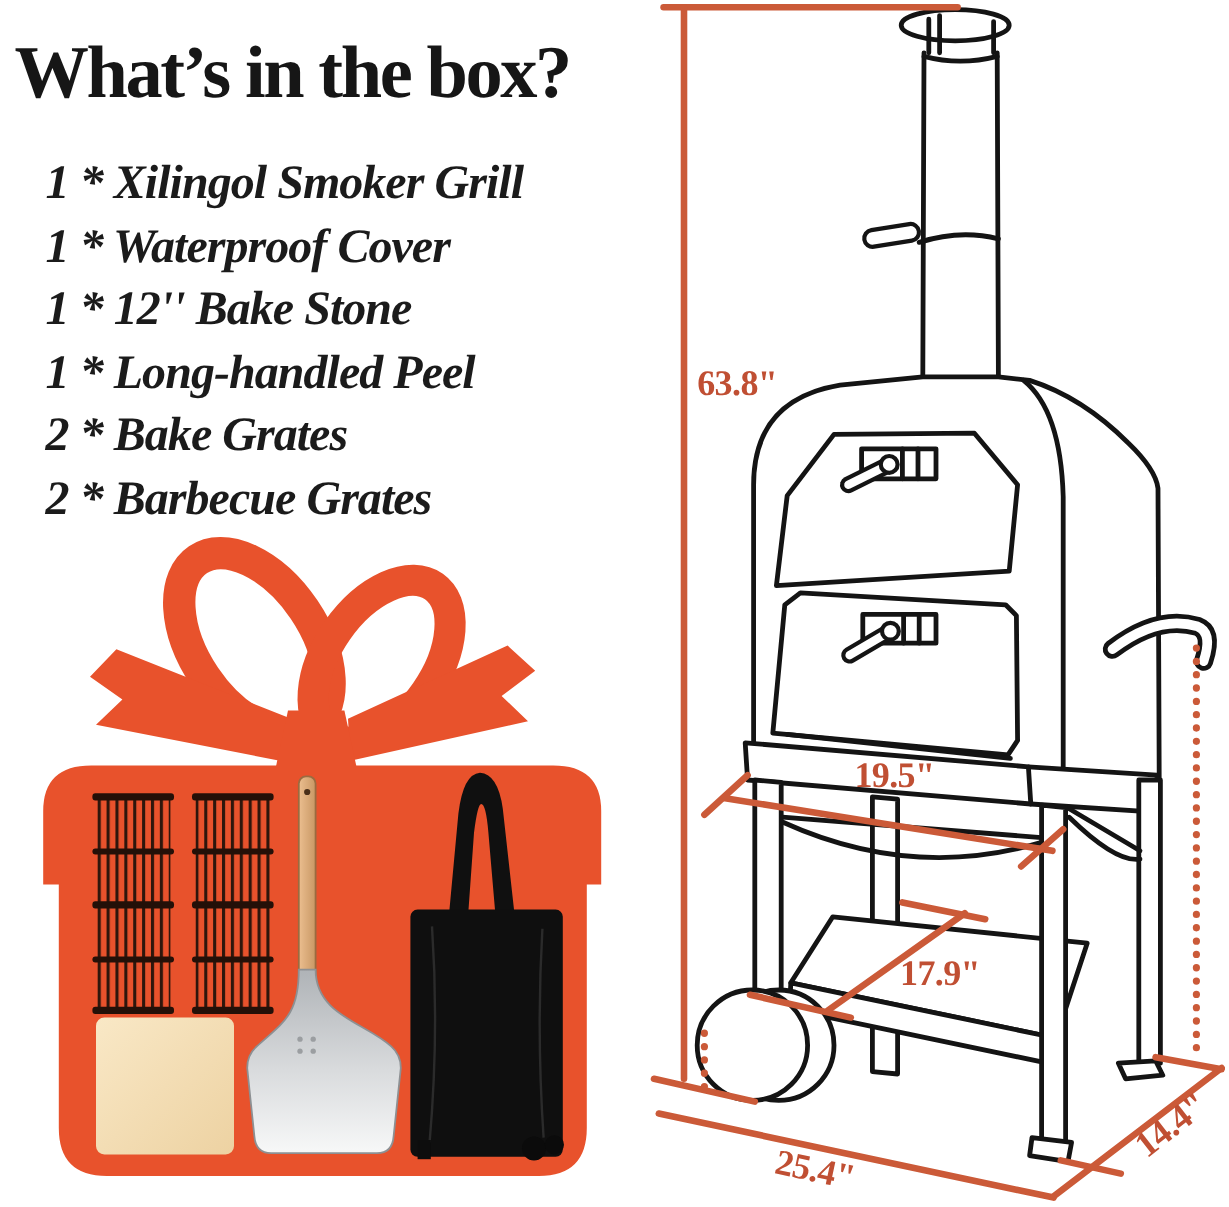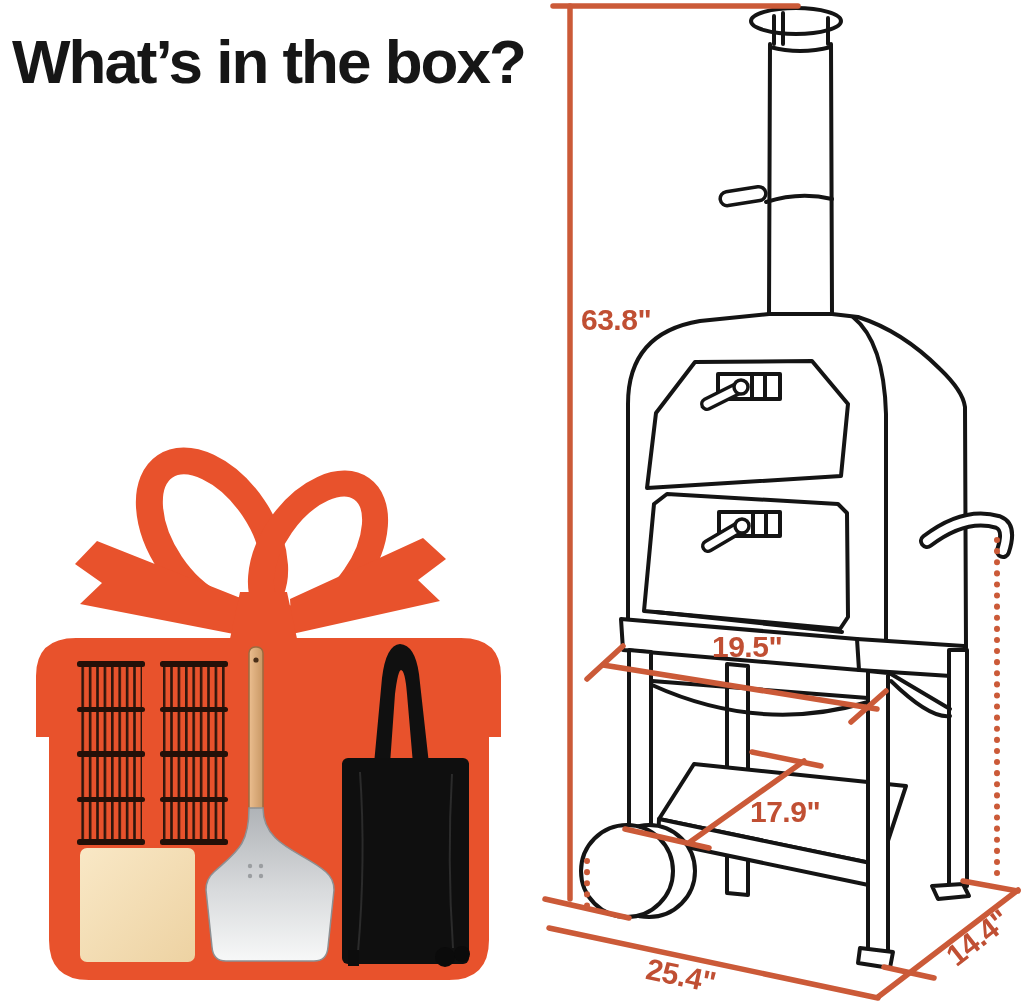--- a/index.html
+++ b/index.html
@@ -1,17 +1,17 @@
 <!DOCTYPE html>
 <html><head>
 <meta charset="utf-8">
 <style>
   html,body{margin:0;padding:0;background:#ffffff;}
   #canvas{position:relative;width:1024px;height:1006px;background:#fff;overflow:hidden;
-          font-family:Liberation Sans, sans-serif;}
+          font-family:Liberation Serif, serif;}
   #scene{position:absolute;left:0;top:0;}
   .title{position:absolute;left:12px;top:26px;font-size:62px;font-weight:bold;
          letter-spacing:-2px;color:#161616;white-space:nowrap;}
   .packing-list{position:absolute;left:38px;top:126px;list-style:none;margin:0;padding:0;}
   .packing-list li{font-size:40px;line-height:52.6px;font-weight:bold;font-style:italic;
          color:#1b1b1b;letter-spacing:-0.8px;white-space:nowrap;}
   .dim{position:absolute;font-size:30px;font-weight:bold;color:#C04F33;
        white-space:nowrap;letter-spacing:-0.5px;}
   .dim-h{left:581px;top:303px;}
   .dim-w{left:712px;top:630px;}
@@ -168,20 +168,28 @@
       <path d="M804,761 L690,842"></path>
       <path d="M752,752 L821,766"></path>
       <path d="M625,829 L709,848"></path>
       <path d="M587,861 L587,907" stroke-dasharray="0.1 11" stroke-width="6"></path>
       <path d="M997,540 L997,875" stroke-dasharray="0.1 11" stroke-width="6"></path>
     </g>
   </svg>
 
   <div class="title">What’s in the box?</div>
 
+  <ul class="packing-list">
+    <li>1 * Xilingol Smoker Grill</li>
+    <li>1 * Waterproof Cover</li>
+    <li>1 * 12'' Bake Stone</li>
+    <li>1 * Long-handled Peel</li>
+    <li>2 * Bake Grates</li>
+    <li>2 * Barbecue Grates</li>
+  </ul>
 
   <div class="dim dim-h">63.8"</div>
   <div class="dim dim-w">19.5"</div>
   <div class="dim dim-s">17.9"</div>
   <div class="dim dim-bw">25.4"</div>
   <div class="dim dim-bd">14.4"</div>
 
 </div>
 
 </body></html>

